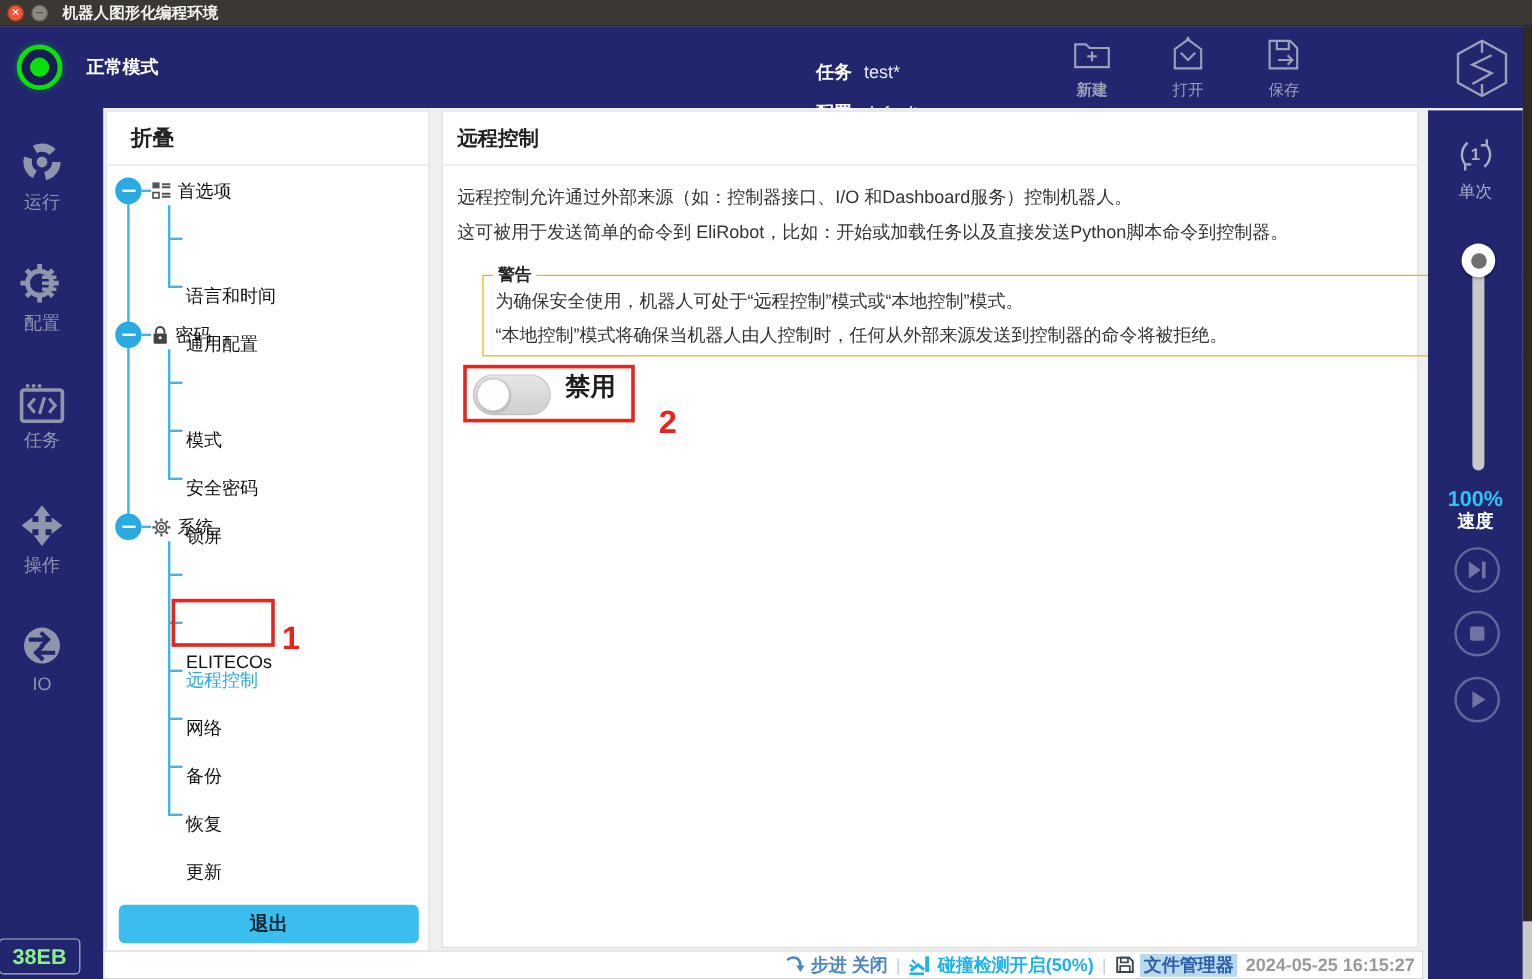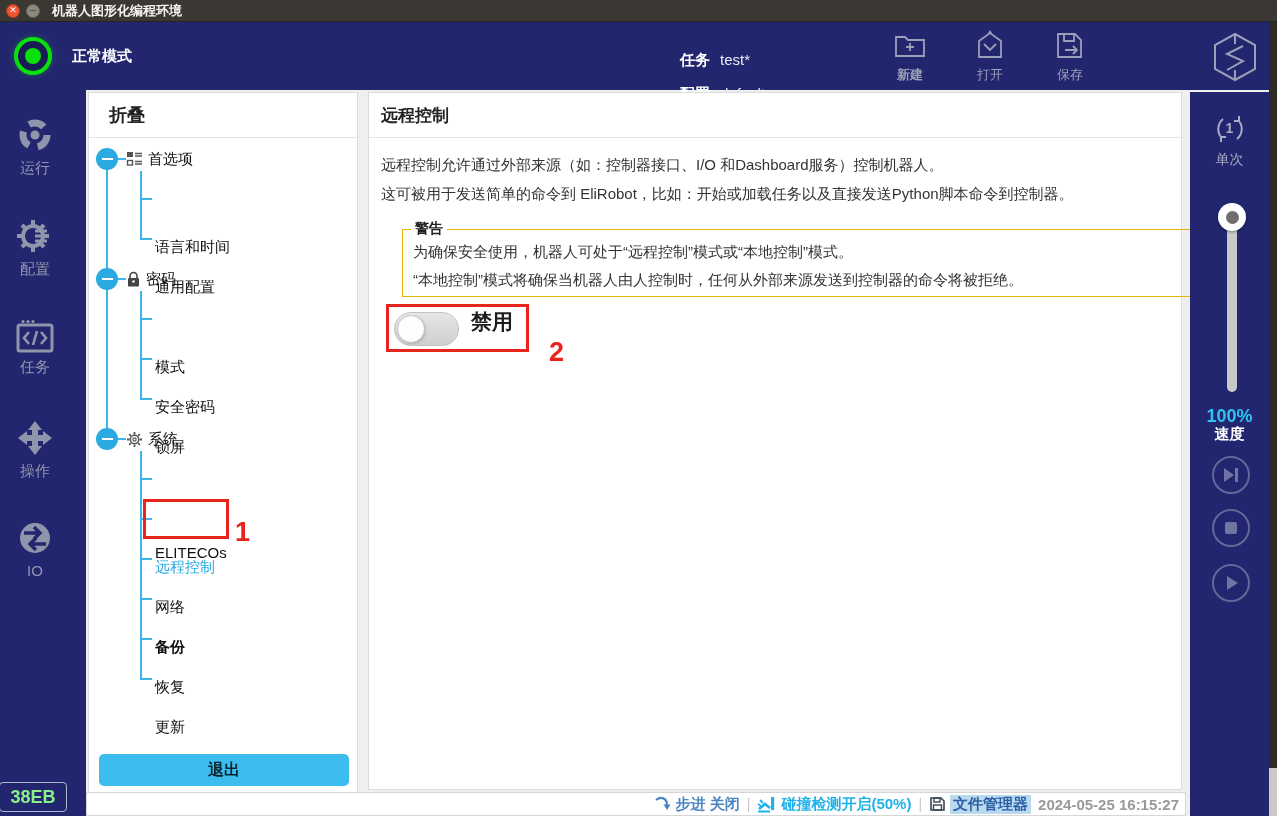--- a/index.html
+++ b/index.html
@@ -270,21 +270,21 @@
   </div>
   <div class="t-child" style="top:396px;align-items:flex-end;">
       <span>ELITECOs</span>
     </div>
   <div class="t-child selected" style="top:414px;">
       <span>远程控制</span>
     </div>
   <div class="t-child" style="top:454px;">
       <span>网络</span>
     </div>
-  <div class="t-child" style="top:494px;font-weight:bold;">
+  <div class="t-child" style="top:494px;">
       <span>备份</span>
     </div>
   <div class="t-child" style="top:534px;">
       <span>恢复</span>
     </div>
   <div class="t-child" style="top:574px;">
       <span>更新</span>
     </div>
 
   <div class="ann-box" style="left:54px; top:406px; width:86px; height:40px;"></div>

